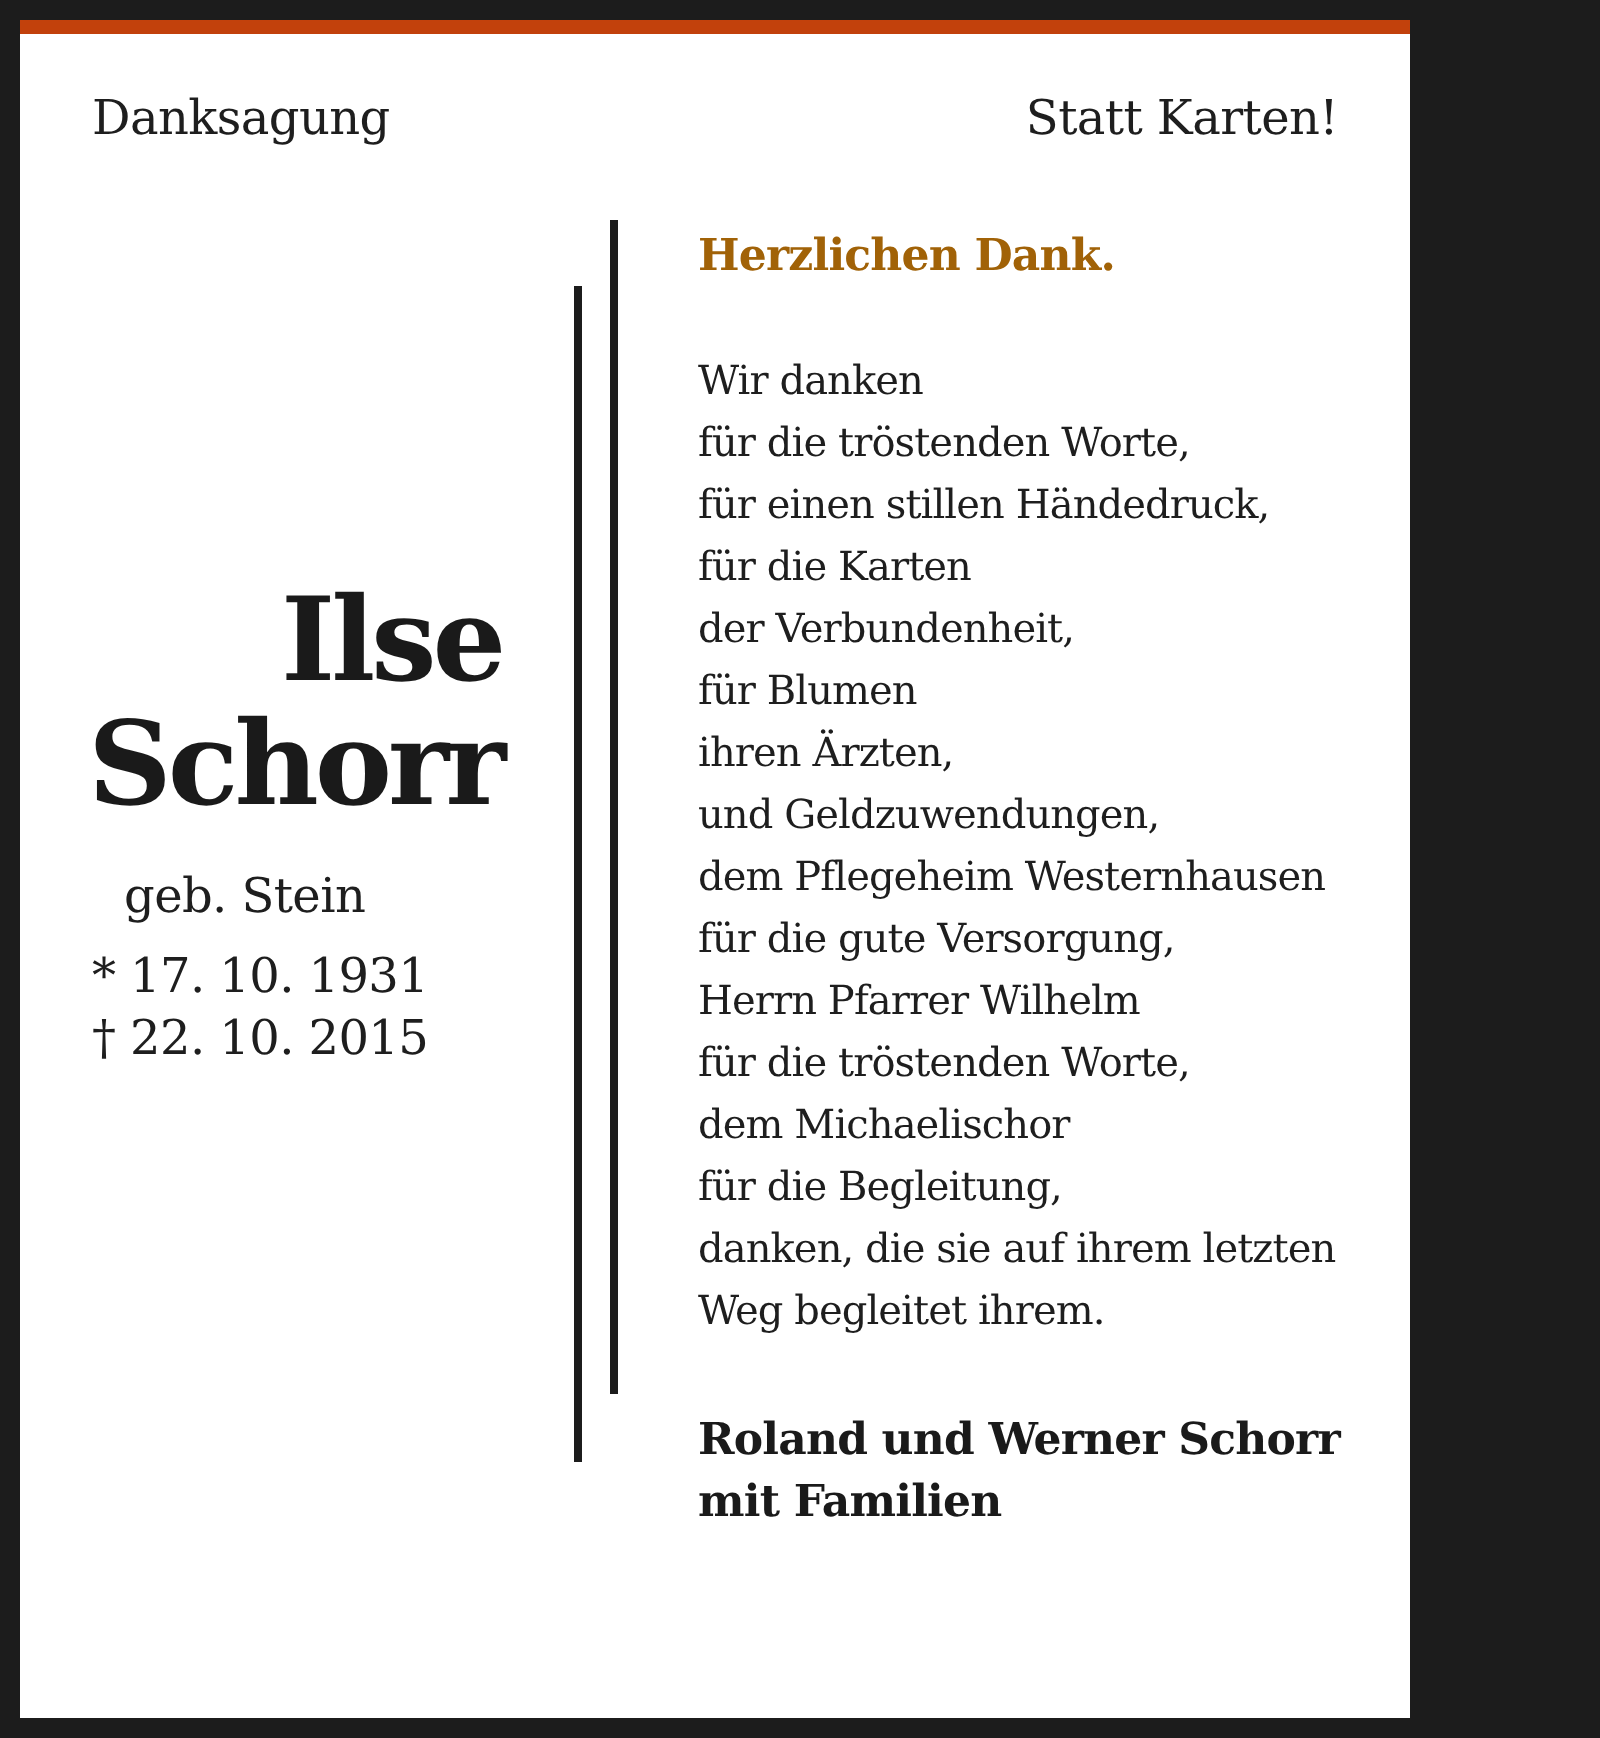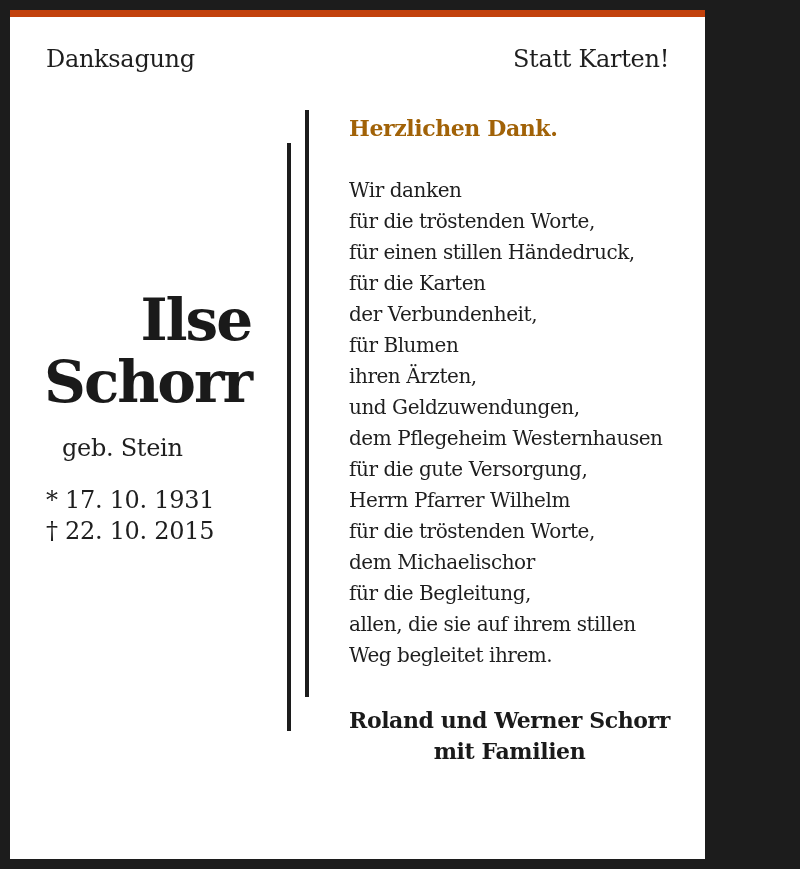--- a/index.html
+++ b/index.html
@@ -46,21 +46,21 @@
       text-align: right;
     }
     .name div { white-space: nowrap; }
     .maiden {
       left: 36px; top: 416px;
       font-size: 24px; line-height: 30px;
       letter-spacing: -0.3px;
       margin-left: 16px;
     }
     .dates {
-      left: 36px; top: 468px;
+      left: 36px; top: 456px;
       font-size: 24px; line-height: 31px;
       letter-spacing: -0.3px;
     }
     .rule-left {
       position: absolute;
       left: 277px; top: 126px;
       width: 4px; height: 588px;
       background: #1c1c1c;
     }
     .rule-right {
@@ -82,21 +82,21 @@
       letter-spacing: -0.45px;
     }
     .thanks-body div { white-space: nowrap; }
     .signature {
       left: 339px; top: 688px;
       font-weight: bold;
       font-size: 22px; line-height: 31px;
       letter-spacing: -0.4px;
       color: #1a1a1a;
     }
-    .signature div { white-space: nowrap; text-align: center; }
+    .signature div { white-space: nowrap; }
     .footer {
       left: 36px; top: 778px;
       font-size: 24px; line-height: 30px;
       letter-spacing: -0.3px;
     }
   </style>
 </head>
 <body>
 
 <div class="card">
@@ -129,21 +129,21 @@
     <div>der Verbundenheit,</div>
     <div>für Blumen</div>
     <div>ihren Ärzten,</div>
     <div>und Geldzuwendungen,</div>
     <div>dem Pflegeheim Westernhausen</div>
     <div>für die gute Versorgung,</div>
     <div>Herrn Pfarrer Wilhelm</div>
     <div>für die tröstenden Worte,</div>
     <div>dem Michaelischor</div>
     <div>für die Begleitung,</div>
-    <div>allen, die sie auf ihrem stillen</div>
+    <div>danken, die sie auf ihrem letzten</div>
     <div>Weg begleitet ihrem.</div>
   </div>
 
   <div class="abs signature">
     <div>Roland und Werner Schorr</div>
     <div>mit Familien</div>
   </div>
 
 
 </div>

